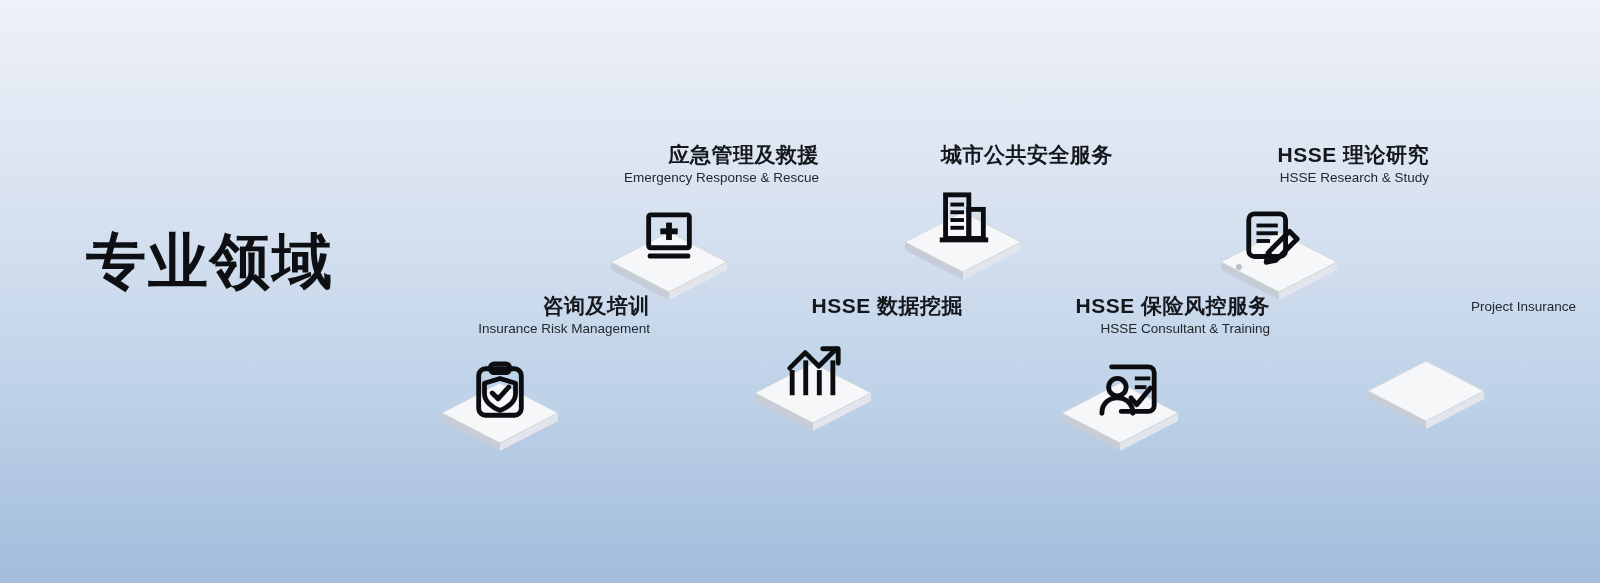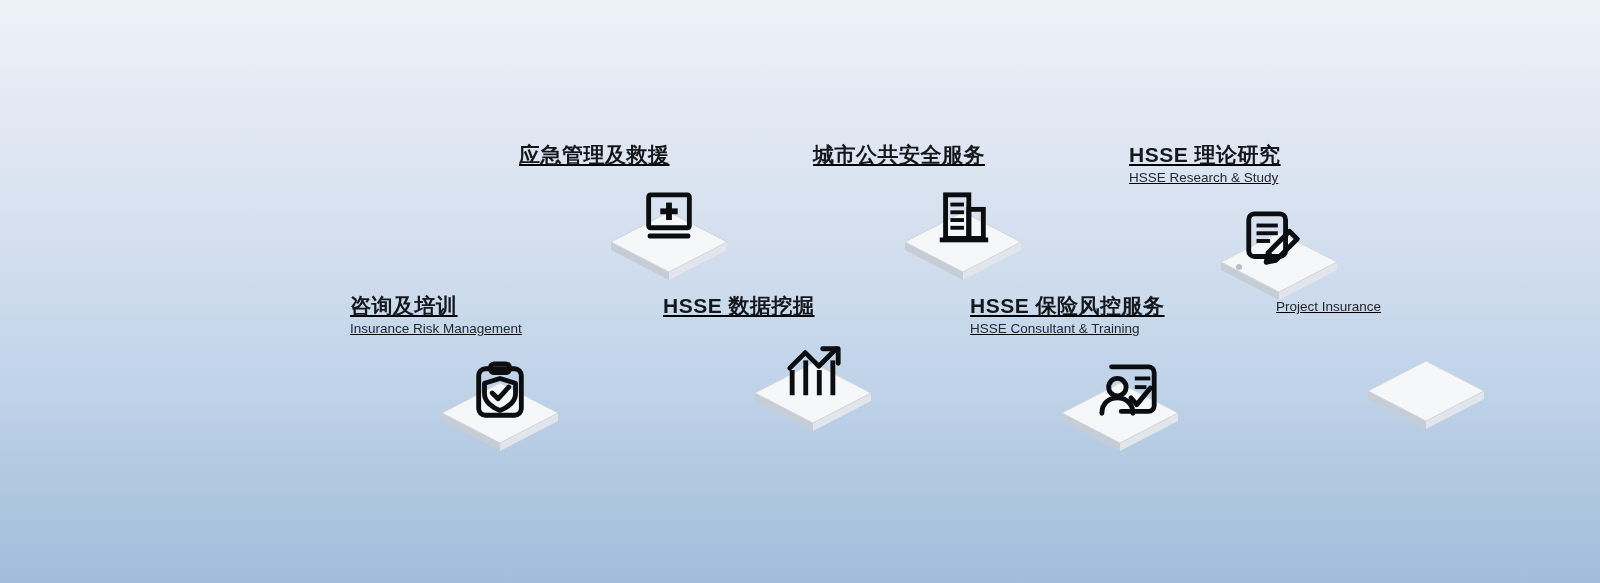--- a/index.html
+++ b/index.html
@@ -32,22 +32,21 @@
     line-height: 1;
     white-space: nowrap;
     font-family: "Liberation Sans", "DejaVu Sans", sans-serif;
   }
 
   
   .item {
     position: absolute;
     width: 300px;
     margin-left: -150px;
-    text-align: left;
-    text-decoration: underline;
+    text-align: right;
   }
   .label-cn {
     font-size: 21px;
     font-weight: bold;
     color: #14171c;
     line-height: 1.05;
     letter-spacing: 0.5px;
     white-space: nowrap;
   }
   .label-en {
@@ -87,23 +86,25 @@
   .glyph svg { display: block; width: 62px; height: 62px; }
 
   .glyph-shift-left { margin-left: -38px; }
   .glyph-shift-right { margin-left: -22px; }
 </style>
 </head>
 <body>
 
 <div id="stage">
 
+  <div id="section-title">专业领域</div>
 
   <div class="item" style="left:669px; top:144px;">
     <div class="label-cn">应急管理及救援</div>
+    <div class="label-en">Emergency Response &amp; Rescue</div>
     <div class="art">
       <div class="platform">
         <svg viewBox="0 0 124 78">
           <polygon points="62,10 120,40 62,70 4,40" fill="#f6f7f9"></polygon>
           <polygon points="4,40 62,70 62,78 4,48" fill="#c7cdd6"></polygon>
           <polygon points="62,70 120,40 120,48 62,78" fill="#e2e6ec"></polygon>
           <polygon points="62,10 120,40 62,70 4,40" fill="none" stroke="#d2d7de" stroke-width="1"></polygon>
         </svg>
       </div>
       <div class="glyph">

